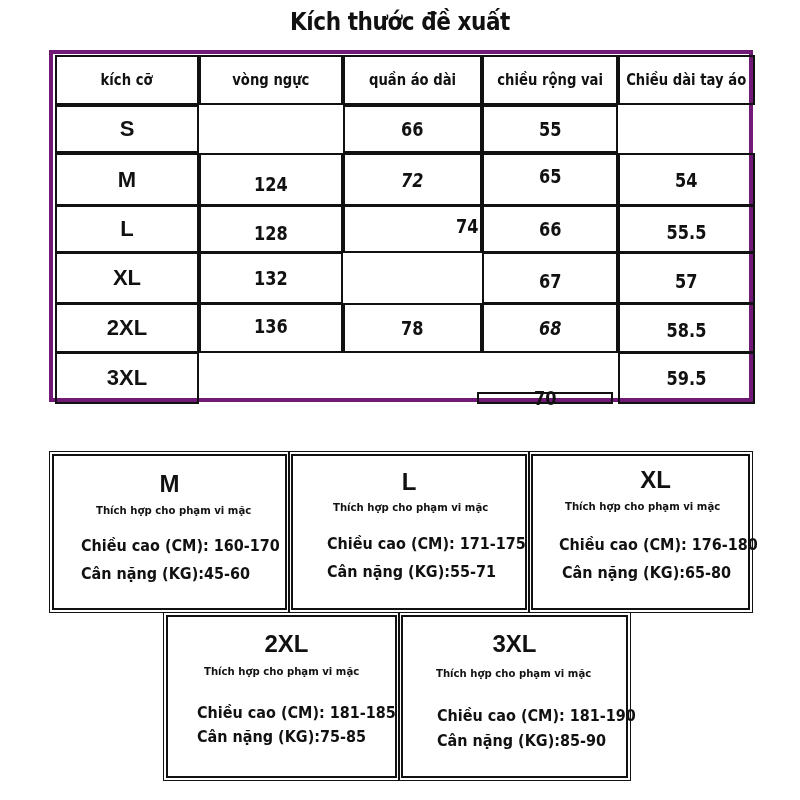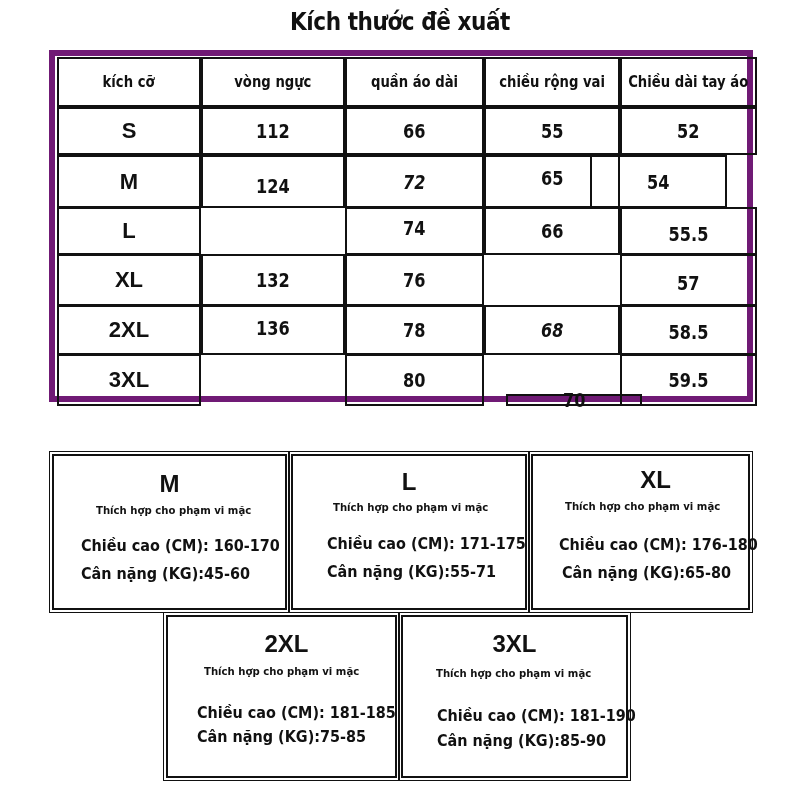--- a/index.html
+++ b/index.html
@@ -1,18 +1,18 @@
 <!DOCTYPE html>
 <html><head>
 <meta charset="utf-8">
 <style>
   html, body { margin:0; padding:0; background:#ffffff; }
   body { width:800px; height:800px; position:relative; overflow:hidden; color:#111; font-family:"DejaVu Sans", sans-serif; }
   .title { position:absolute; left:0; top:8px; width:800px; text-align:center; font-size:24px; font-weight:bold; letter-spacing:-0.5px; font-family:"DejaVu Sans", sans-serif; transform:scaleX(0.9); }
-  .tbl { position:absolute; left:49px; top:50px; width:704px; height:352px; border:6px solid #701a75; box-sizing:border-box; }
+  .tbl { position:absolute; left:49px; top:50px; width:704px; height:352px; border:4px solid #701a75; box-sizing:border-box; }
   .row { position:absolute; left:2px; right:2px; }
   .cell { position:absolute; top:0; bottom:0; border:2px solid #111; box-sizing:border-box; margin-right:0; display:flex; align-items:center; justify-content:center; font-weight:bold; }
   .cell.h { font-size:15px; font-family:"DejaVu Sans", sans-serif; }
   .cell.h span { display:inline-block; transform:scaleX(0.88); white-space:nowrap; }
   .cell.v { font-size:19px; font-family:"DejaVu Sans", sans-serif; }
   .cell.v span { display:inline-block; transform:scaleX(0.85); }
   .cell.sz { font-size:22px; font-family:"Liberation Sans", sans-serif; }
   .card { position:absolute; border:1px solid #111; box-sizing:border-box; }
   .card .inner { position:absolute; inset:2px; border:2px solid #111; }
   .card .sz { position:absolute; left:0; right:0; text-align:center; font-family:"Liberation Sans", sans-serif; font-weight:bold; font-size:24px; }
@@ -39,70 +39,67 @@
     <div class="cell h" style="left:427px;width:136px;text-align:center;">
         <span>chiều rộng vai</span>
       </div>
     <div class="cell h" style="left:563px;width:137px;">
         <span>Chiều dài tay áo</span>
       </div>
   </div>
 
   <div class="row" style="top:51px;height:48px;">
     <div class="cell sz" style="left:0;width:144px;">S</div>
-    <div class="cell v" style="left:144px;width:144px;">
-        <span>112</span>
-      </div>
     <div class="cell v" style="left:288px;width:139px;">
         <span>66</span>
       </div>
     <div class="cell v" style="left:427px;width:136px;">
         <span>55</span>
-      </div>
-    <div class="cell v" style="left:563px;width:137px;">
-        <span>52</span>
       </div>
   </div>
 
   <div class="row" style="top:99px;height:53px;">
     <div class="cell sz" style="left:0;width:144px;">M</div>
     <div class="cell v" style="left:144px;width:144px;">
         <span style="position:relative;top:4px;">124</span>
       </div>
     <div class="cell v" style="left:288px;width:139px;font-style:italic;">
         <span>72</span>
       </div>
     <div class="cell v" style="left:427px;width:136px;">
         <span style="position:relative;top:-4px;">65</span>
       </div>
-    <div class="cell v" style="left:533px;width:137px;">
+    <div class="cell v" style="left:563px;width:137px;">
         <span>54</span>
       </div>
   </div>
 
   <div class="row" style="top:151px;height:48px;">
     <div class="cell sz" style="left:0;width:144px;">L</div>
-    <div class="cell v" style="left:288px;width:139px;">
+    <div class="cell v" style="left:144px;width:144px;">
+        <span style="position:relative;top:4px;">128</span>
+      </div>
+    <div class="cell v" style="left:288px;width:139px;justify-content:flex-end;">
         <span style="position:relative;top:-3px;">74</span>
       </div>
     <div class="cell v" style="left:427px;width:136px;">
         <span>66</span>
       </div>
     <div class="cell v" style="left:563px;width:137px;">
         <span style="position:relative;top:3px;">55.5</span>
       </div>
   </div>
 
   <div class="row" style="top:198px;height:52px;">
     <div class="cell sz" style="left:0;width:144px;">XL</div>
     <div class="cell v" style="left:144px;width:144px;justify-content:center;">
         <span>132</span>
       </div>
-    <div class="cell v" style="left:288px;width:139px;">
-        <span>76</span>
+    <div class="cell v" style="left:427px;width:136px;">
+        <span style="position:relative;top:3px;">67</span>
       </div>
     <div class="cell v" style="left:563px;width:137px;">
         <span style="position:relative;top:3px;">57</span>
       </div>
   </div>
 
   <div class="row" style="top:249px;height:50px;">
     <div class="cell sz" style="left:0;width:144px;">2XL</div>
     <div class="cell v" style="left:144px;width:144px;">
         <span style="position:relative;top:-2px;">136</span>
@@ -113,24 +110,21 @@
     <div class="cell v" style="left:427px;width:136px;font-style:italic;">
         <span>68</span>
       </div>
     <div class="cell v" style="left:563px;width:137px;">
         <span style="position:relative;top:2px;">58.5</span>
       </div>
   </div>
 
   <div class="row" style="top:298px;height:52px;">
     <div class="cell sz" style="left:0;width:144px;">3XL</div>
-    <div class="cell v" style="left:288px;width:139px;">
-        <span>80</span>
-      </div>
-    <div class="cell v" style="left:449px;width:136px;margin-top:40px;">
+    <div class="cell v" style="left:422px;width:136px;margin-top:40px;">
         <span>70</span>
       </div>
     <div class="cell v" style="left:563px;width:137px;">
         <span>59.5</span>
       </div>
   </div>
 </div>
 
 <div class="card" style="left:49px;top:451px;width:241px;height:162px;">
   <div class="inner"></div>

